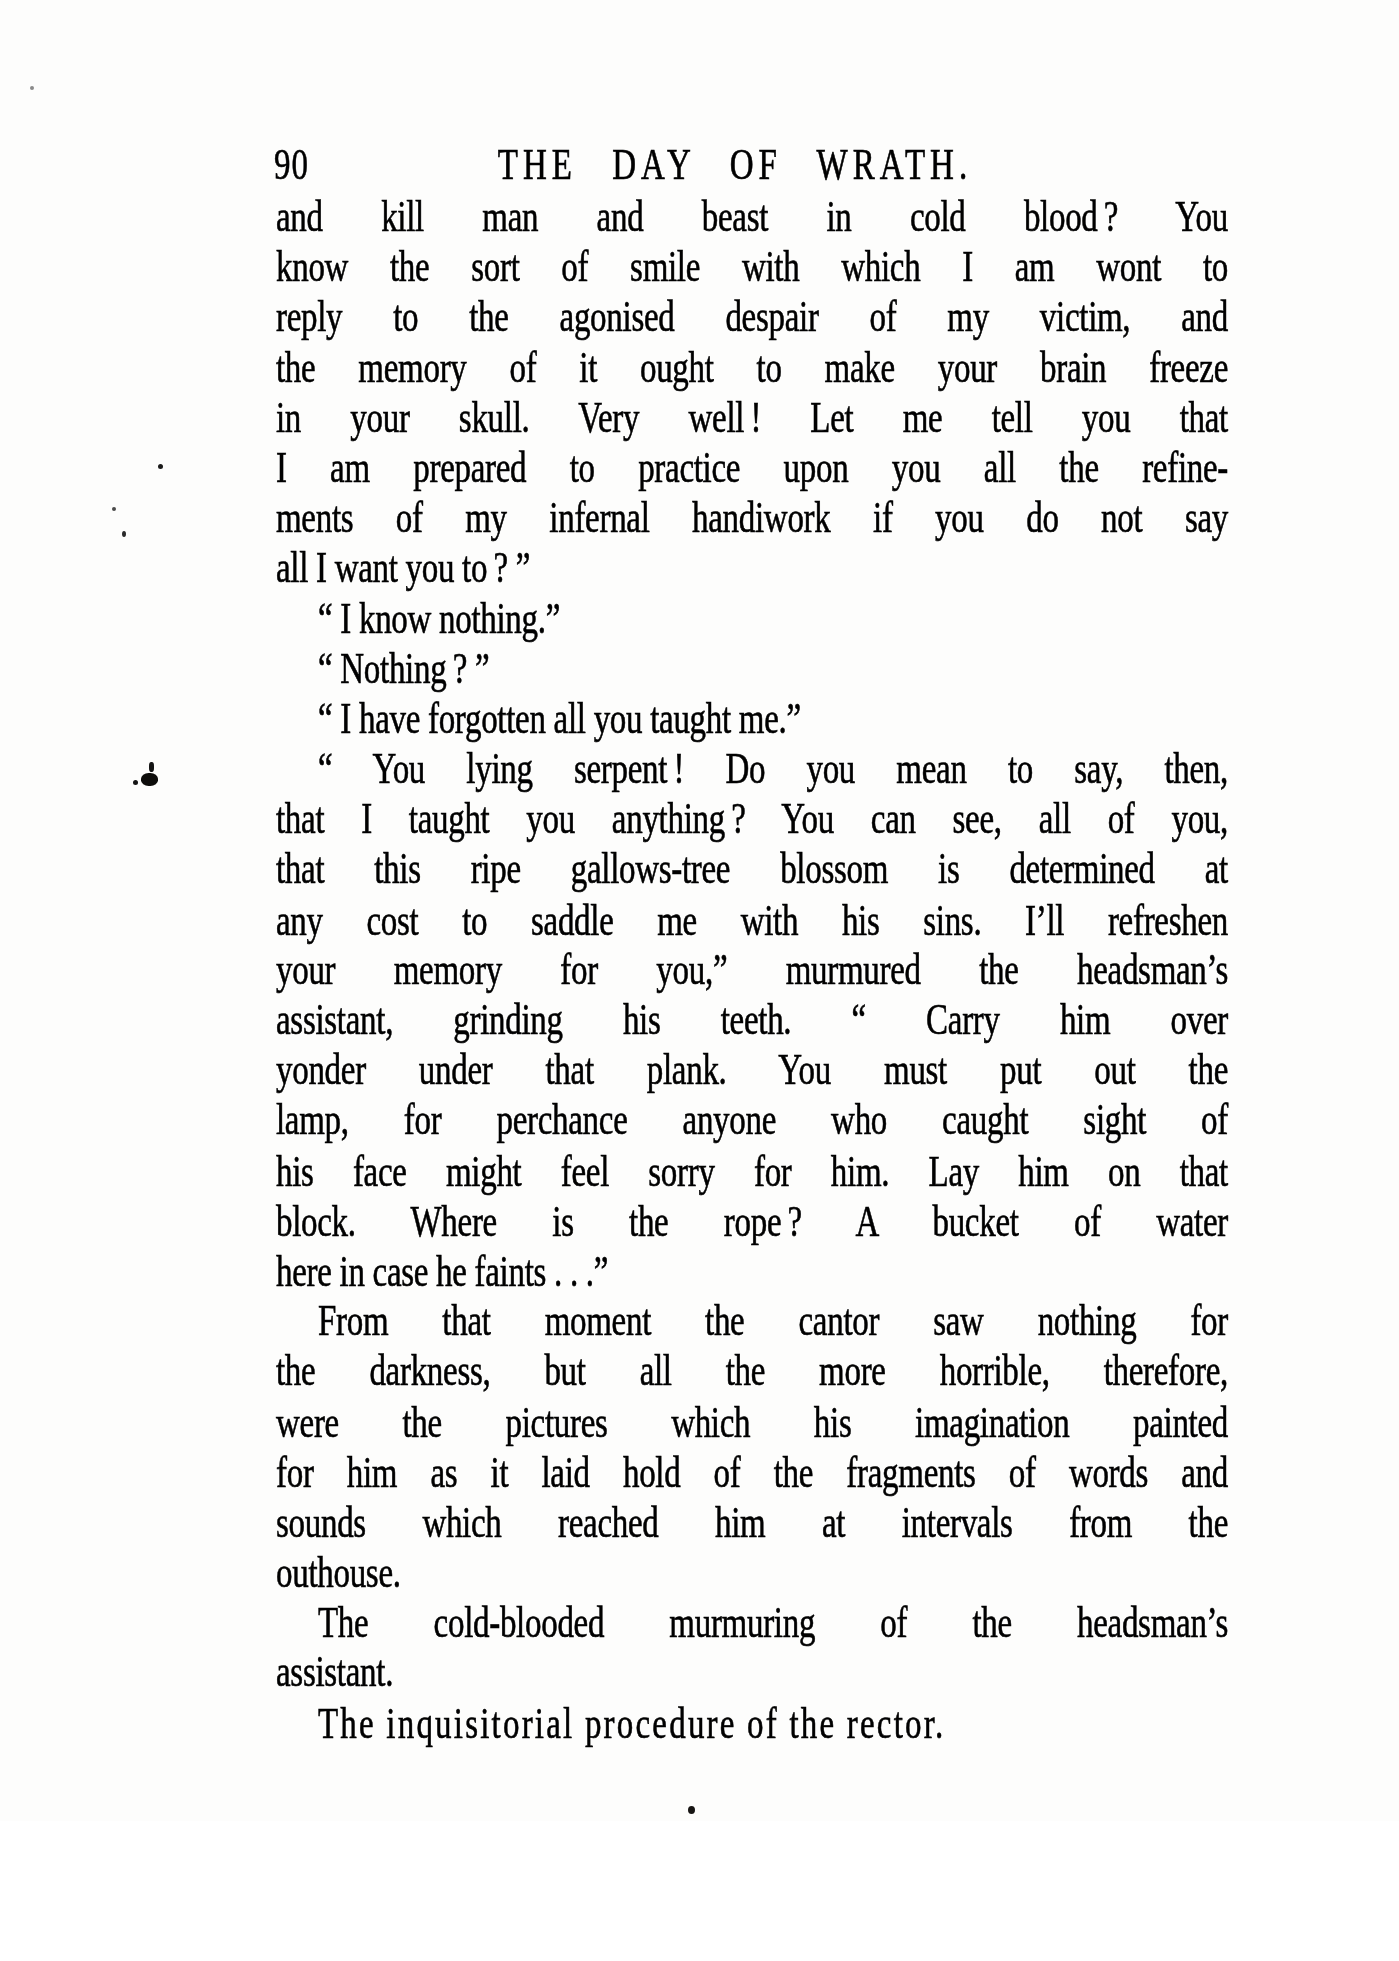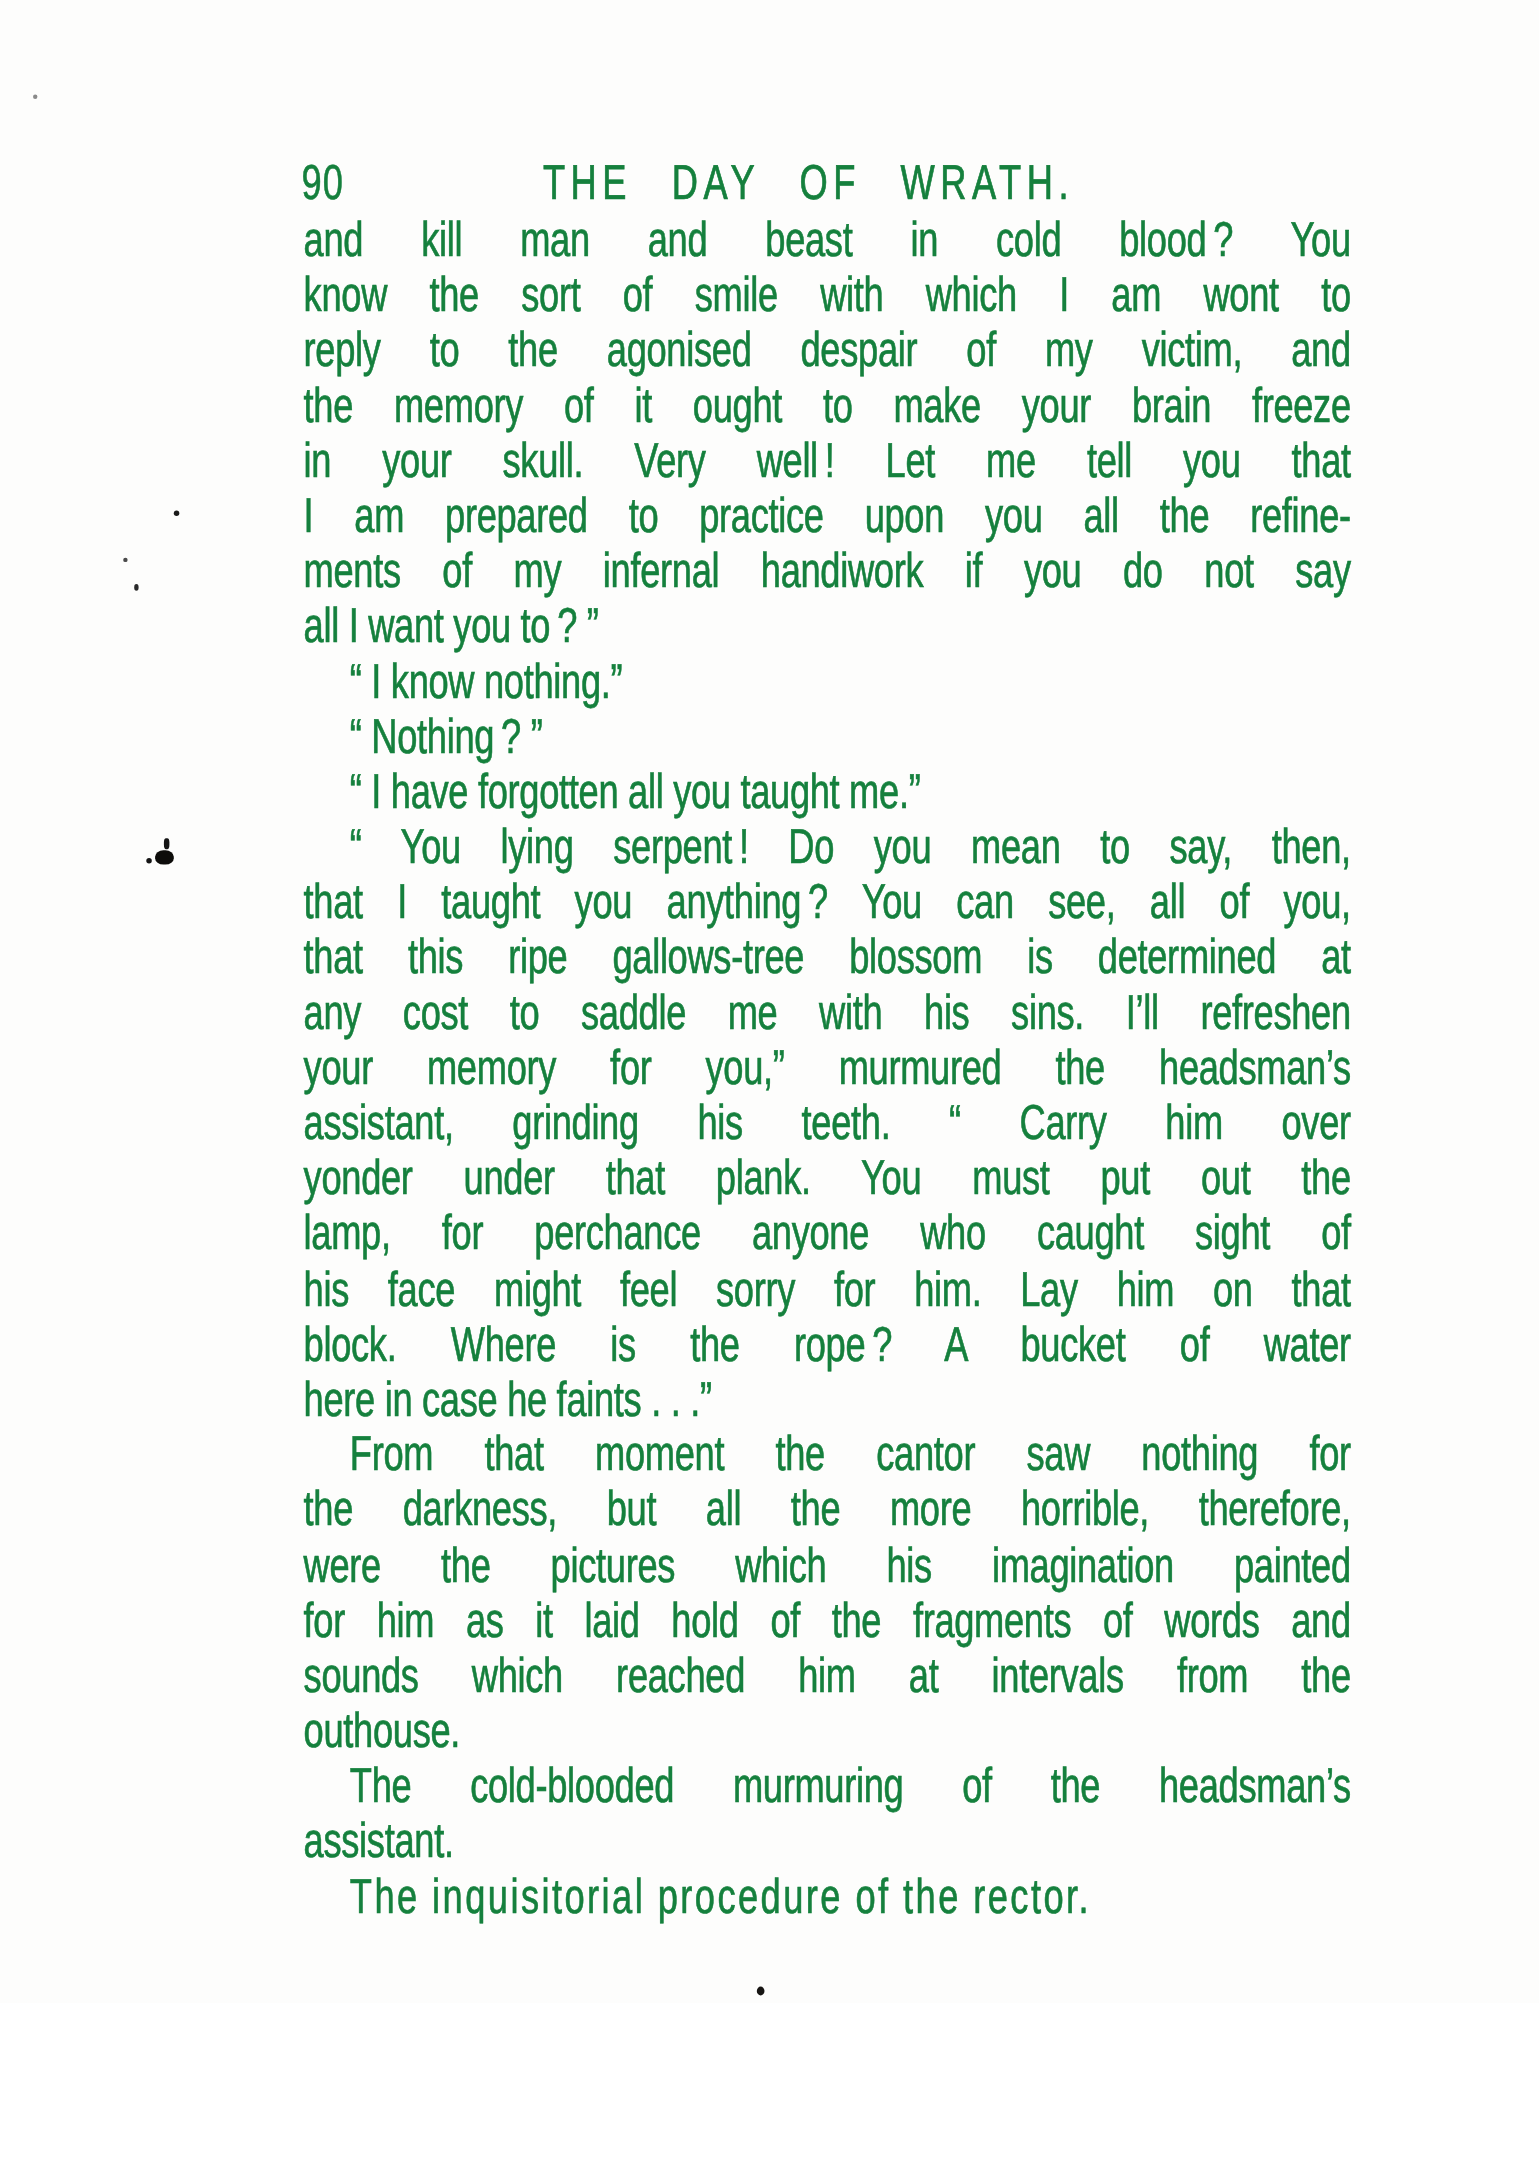--- a/index.html
+++ b/index.html
@@ -2,22 +2,22 @@
 <html><head>
 <meta charset="utf-8">
 <style>
   html, body { margin: 0; padding: 0; background: #ffffff; }
   .page {
     position: relative;
     width: 1399px;
     height: 1821px;
     background: #fdfdfc;
     overflow: hidden;
-    font-family: Liberation Sans, sans-serif;
-    color: #15803d;
+    font-family: Liberation Serif, serif;
+    color: #000000;
   }
   
   .stretch { transform: scaleY(1.35); transform-origin: top left; }
 
   .header-num {
     position: absolute;
     left: 274px;
     top: 140px;
     font-size: 33px;
     letter-spacing: 1px;

